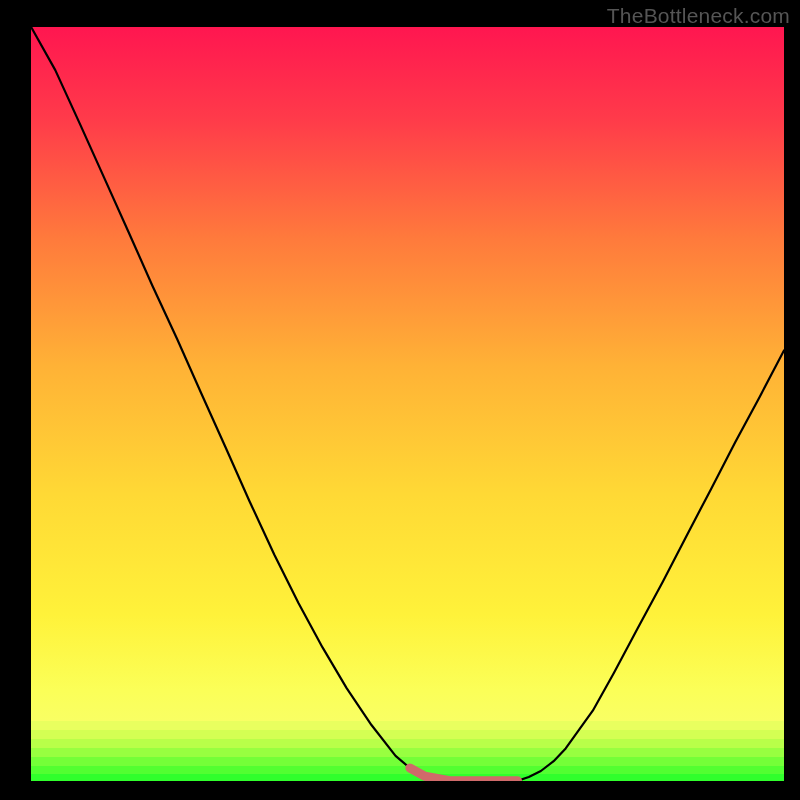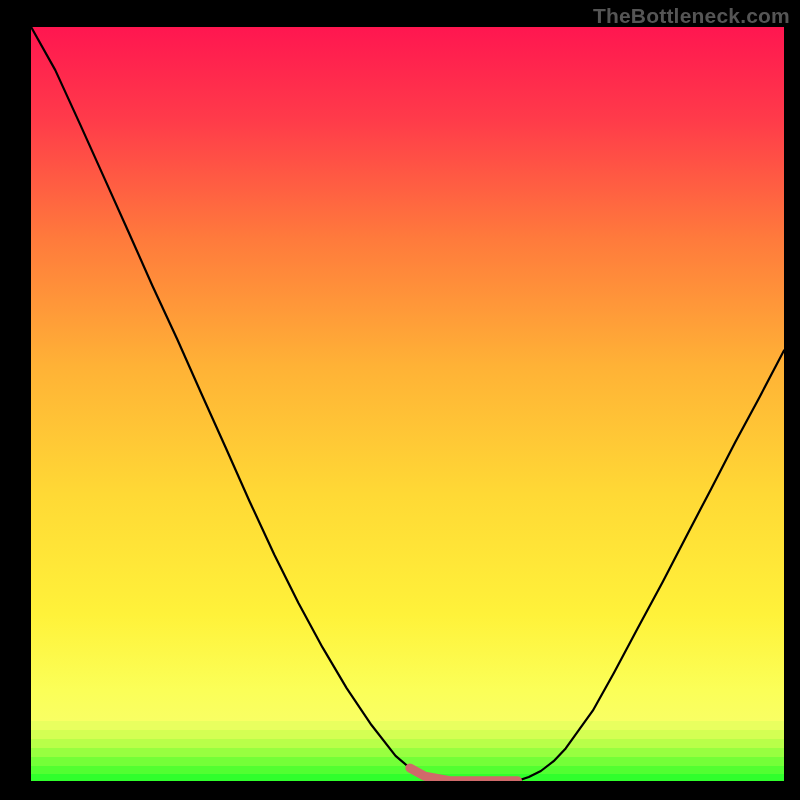--- a/index.html
+++ b/index.html
@@ -15,21 +15,21 @@
     position: relative;
     width: 800px;
     height: 800px;
   }
   .watermark {
     position: absolute;
     top: 4px;
     right: 10px;
     color: #555555;
     font-size: 21px;
-    font-weight: 700;
+    font-weight: 400;
     letter-spacing: 0.2px;
     z-index: 10;
   }
   svg.plot {
     position: absolute;
     top: 0; left: 0;
     width: 800px;
     height: 800px;
     z-index: 5;
   }

